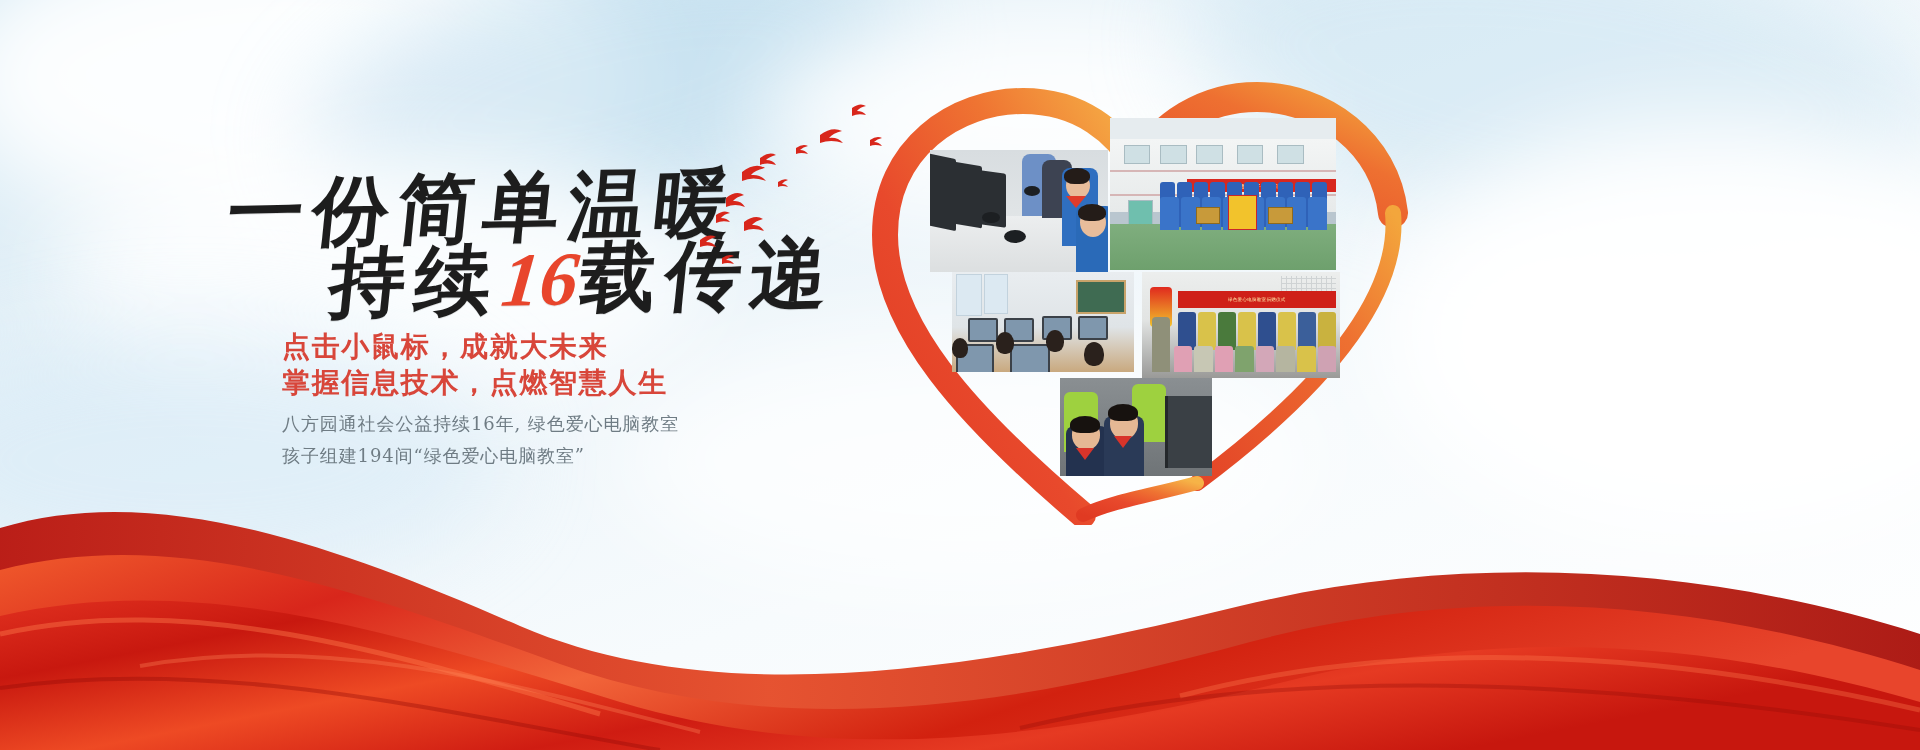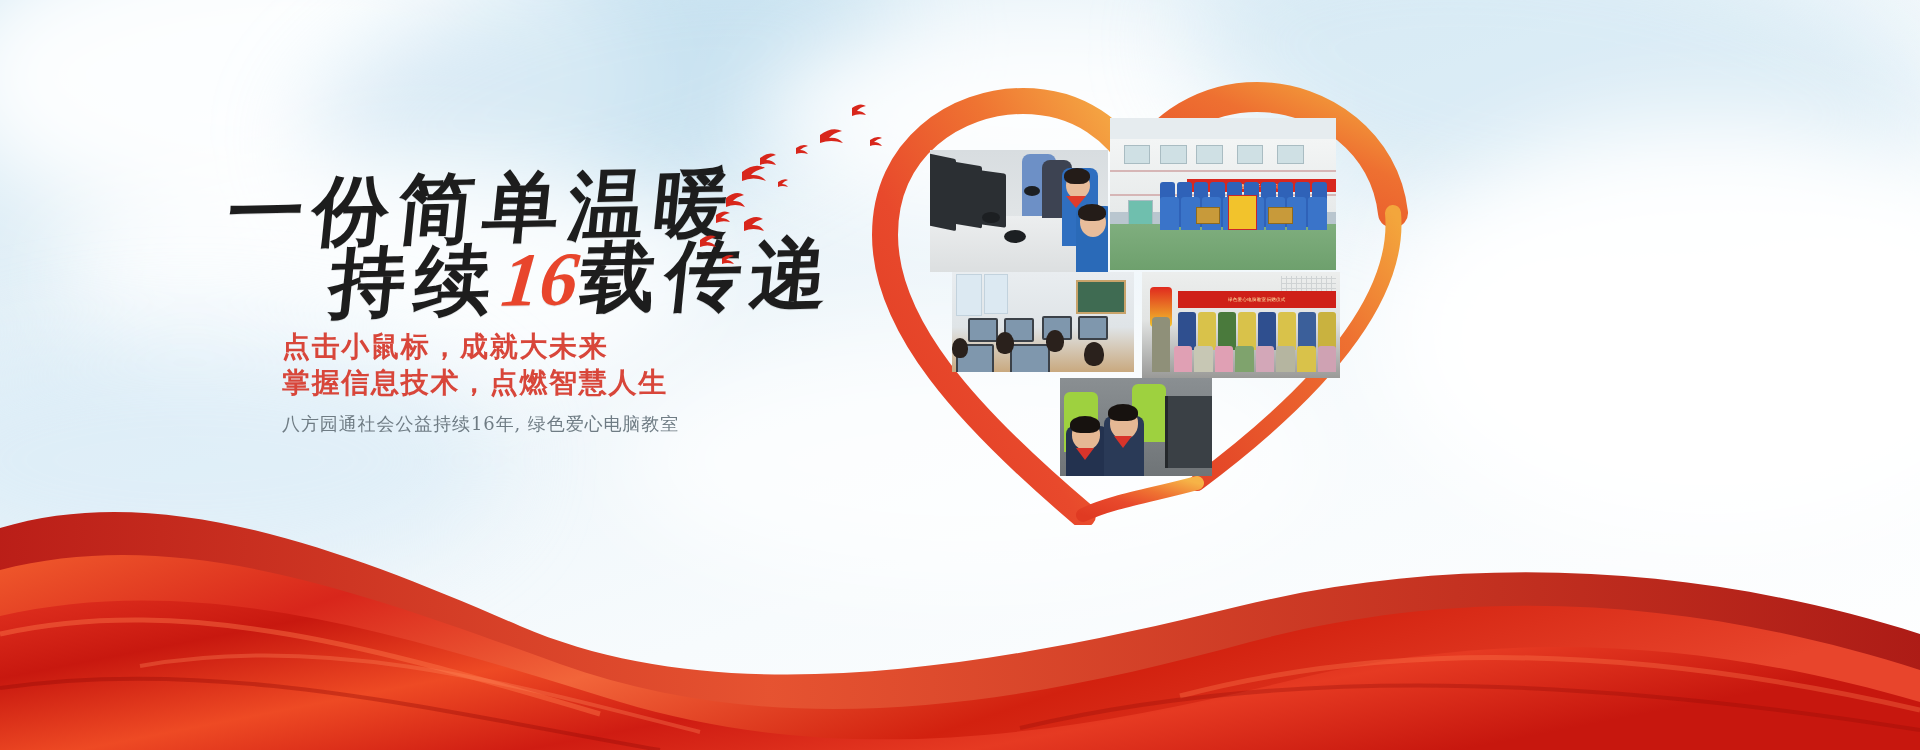--- a/index.html
+++ b/index.html
@@ -185,20 +185,21 @@
   <div class="cloud c8"></div>
 
   <div class="copy">
     <div class="headline hl1">一份简单温暖</div>
     <div class="headline hl2"><span>持续</span><span class="num">16</span><span>载传递</span></div>
 
     <div class="slogan sl2">掌握信息技术，点燃智慧人生</div>
     <div class="slogan sl1">点击小鼠标，成就大未来</div>
 
     <div class="desc d1">八方园通社会公益持续16年, 绿色爱心电脑教室</div>
+    <div class="desc d2">孩子组建194间“绿色爱心电脑教室”</div>
   </div>
 
   <div class="birds">
     <svg width="220" height="220" viewBox="0 0 220 220" aria-hidden="true">
       <g fill="#d8261b">
         <path d="M152 28 q8-6 14-2 q-6 1-9 5 q6 0 9 4 q-8-2-14 1z"></path>
         <path d="M120 55 q12-9 22-4 q-9 2-13 7 q9-1 14 5 q-12-4-23 0z"></path>
         <path d="M170 60 q7-5 12-2 q-5 1-8 4 q5 0 8 4 q-7-2-12 0z"></path>
         <path d="M96 68 q7-5 12-2 q-5 1-8 4 q5 0 8 4 q-7-2-12 0z"></path>
         <path d="M60 78 q9-7 16-3 q-7 2-10 5 q7 0 10 5 q-9-3-16 0z"></path>

